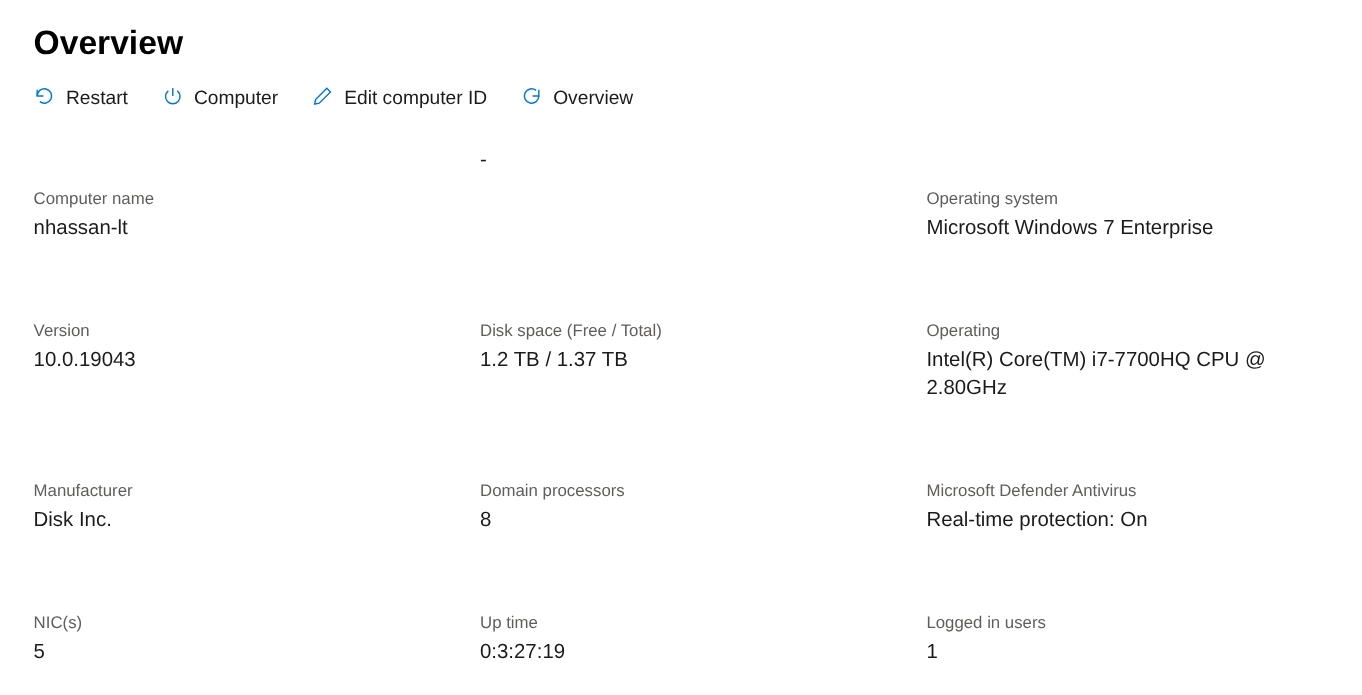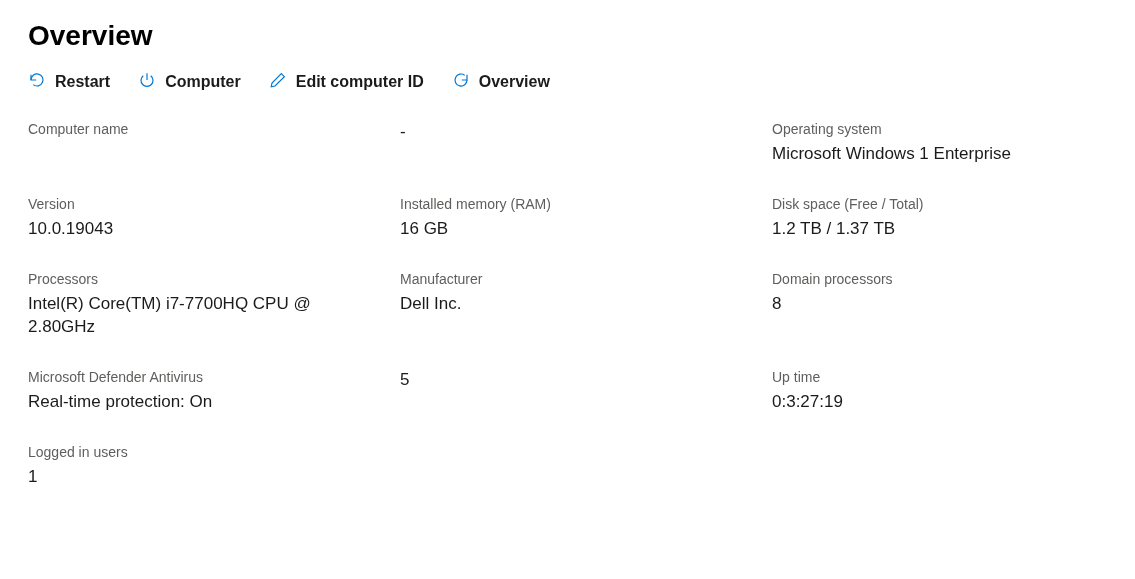--- a/index.html
+++ b/index.html
@@ -27,21 +27,21 @@
       align-items: center;
     }
     .toolbar-button {
       display: inline-flex;
       align-items: center;
       gap: 9px;
       background: none;
       border: none;
       font-family: inherit;
       font-size: 16px;
-      font-weight: 700;
+      font-weight: 400;
       color: #1b1b1b;
       cursor: pointer;
       padding: 0;
     }
     .toolbar-button svg {
       width: 18px;
       height: 18px;
       stroke: #0078d4;
       stroke-width: 1.6;
       fill: none;
@@ -55,20 +55,21 @@
     .field {
       display: flex;
       flex-direction: column;
       gap: 6px;
       padding-right: 20px;
     }
     .field-label {
       font-size: 14px;
       color: #605e5c;
       font-weight: 400;
+      margin-top: 35px;
     }
     .field-value {
       font-size: 17px;
       color: #1b1b1b;
       font-weight: 400;
       line-height: 1.35;
     }
   </style>
 </head>
 <body>
@@ -113,60 +114,58 @@
         </svg>
     </span>
     <span>Overview</span>
   </button>
 </div>
 
 <div class="details-grid">
 
   <div class="field">
     <div class="field-label">Computer name</div>
+    <div class="field-value">nhassan-lt</div>
   </div>
   <div class="field">
     <div class="field-value">-</div>
   </div>
   <div class="field">
     <div class="field-label">Operating system</div>
-    <div class="field-value">Microsoft Windows 1 Enterprise</div>
+    <div class="field-value">Microsoft Windows 7 Enterprise</div>
   </div>
 
   <div class="field">
     <div class="field-label">Version</div>
     <div class="field-value">10.0.19043</div>
   </div>
   <div class="field">
-    <div class="field-label">Installed memory (RAM)</div>
-    <div class="field-value">16 GB</div>
-  </div>
-  <div class="field">
     <div class="field-label">Disk space (Free / Total)</div>
     <div class="field-value">1.2 TB / 1.37 TB</div>
   </div>
 
   <div class="field">
-    <div class="field-label">Processors</div>
+    <div class="field-label">Operating</div>
     <div class="field-value">Intel(R) Core(TM) i7-7700HQ CPU @ 2.80GHz</div>
   </div>
   <div class="field">
     <div class="field-label">Manufacturer</div>
-    <div class="field-value">Dell Inc.</div>
+    <div class="field-value">Disk Inc.</div>
   </div>
 
   <div class="field">
     <div class="field-label">Domain processors</div>
     <div class="field-value">8</div>
   </div>
   <div class="field">
     <div class="field-label">Microsoft Defender Antivirus</div>
     <div class="field-value">Real-time protection: On</div>
   </div>
   <div class="field">
+    <div class="field-label">NIC(s)</div>
     <div class="field-value">5</div>
   </div>
 
   <div class="field">
     <div class="field-label">Up time</div>
     <div class="field-value">0:3:27:19</div>
   </div>
   <div class="field">
     <div class="field-label">Logged in users</div>
     <div class="field-value">1</div>

